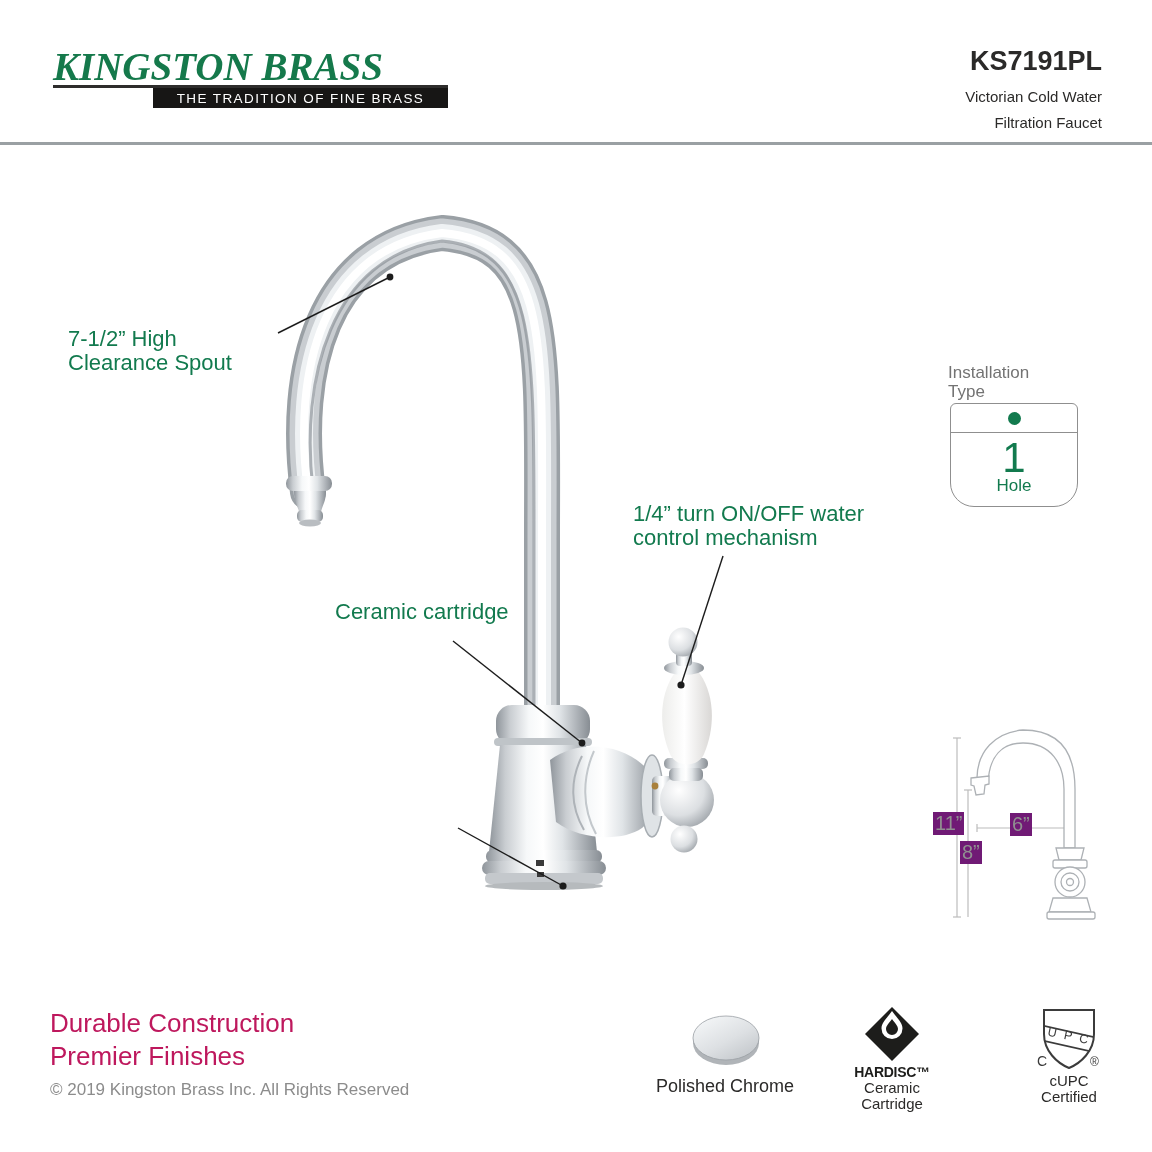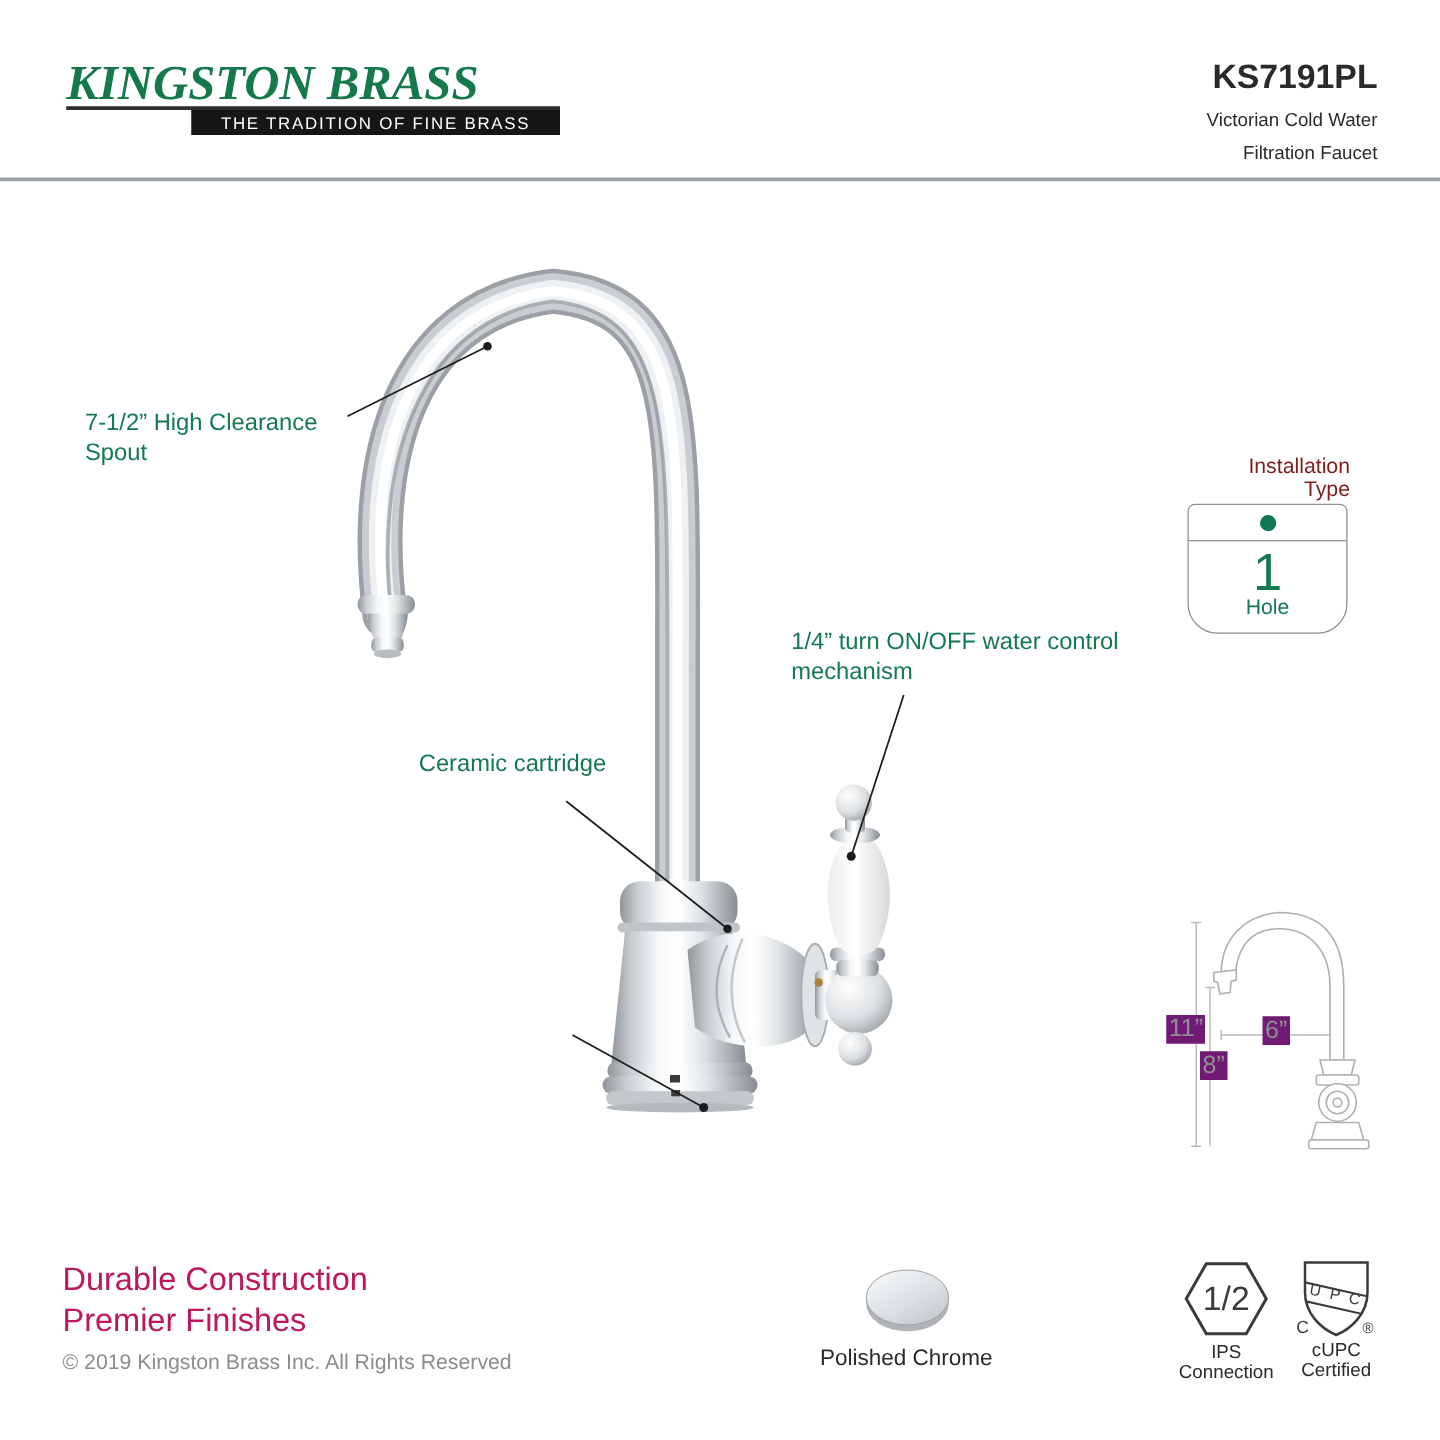--- a/index.html
+++ b/index.html
@@ -12,24 +12,24 @@
          font-size:39px;letter-spacing:0px;color:#15794b;white-space:nowrap;}
   .brand-underline{left:53px;top:85px;width:395px;height:3px;background:#2e2d2c;}
   .tagline-bar{left:153px;top:88px;width:295px;height:20px;background:#171615;display:flex;
                align-items:center;justify-content:center;}
   .tagline{color:#ffffff;font-size:13.5px;letter-spacing:1.4px;white-space:nowrap;}
   .model{right:50px;top:46px;font-size:27px;font-weight:bold;color:#2b2a29;text-align:right;}
   .ptitle{right:50px;top:84px;font-size:15px;line-height:26px;color:#2b2a29;text-align:right;}
   .divider{left:0;top:142px;width:1152px;height:3px;background:#9aa0a3;}
 
   
-  .callout{color:#127a4e;font-size:19px;line-height:24px;}
-
-  
-  .inst-title{left:948px;top:363px;width:132px;text-align:right;font-size:17px;line-height:19px;color:#7f1d1d;}
+  .callout{color:#127a4e;font-size:22px;line-height:24px;}
+
+  
+  .inst-title{left:948px;top:363px;width:132px;text-align:left;font-size:17px;line-height:19px;color:#737373;}
   .inst-box{left:950px;top:403px;width:128px;height:104px;border:1.6px solid #8f8f8f;
             border-radius:6px 6px 24px 24px;box-sizing:border-box;background:#fff;}
   .inst-strip{position:absolute;left:0;top:0;width:100%;height:28px;border-bottom:1.6px solid #8f8f8f;}
   .inst-dot{position:absolute;left:50%;top:8px;margin-left:-6.5px;width:13px;height:13px;border-radius:50%;background:#127a4e;}
   .inst-num{position:absolute;left:0;top:30px;width:100%;text-align:center;font-size:42px;font-weight:500;color:#127a4e;}
   .inst-unit{position:absolute;left:0;top:72px;width:100%;text-align:center;font-size:17px;color:#127a4e;}
 
   
   .dim{font-size:20px;color:#909090;background:#701a75;padding:0 2px;}
 
@@ -193,29 +193,31 @@
         <stop offset="0" stop-color="#f8fafb"></stop>
           <stop offset="0.6" stop-color="#dde0e3"></stop>
           <stop offset="1" stop-color="#c3c7cb"></stop>
       </linearGradient>
     </defs>
     <ellipse cx="36" cy="33" rx="33" ry="22" fill="#b0b4b8"></ellipse>
     <ellipse cx="36" cy="28" rx="33" ry="22" fill="url(#sw)" stroke="#9ba0a5" stroke-width="0.8"></ellipse>
   </svg>
   <div class="abs finish-label">Polished Chrome</div>
 
-
-  <div class="badge" style="left:938px;top:1008px;width:86px;">
-    <svg width="68" height="62" viewBox="0 0 68 62" style="margin:0 auto;">
-      <polygon points="2,31 18,3 50,3 66,31 50,59 18,59" fill="#ffffff" stroke="#3b3b3b" stroke-width="2.4"></polygon>
-      <text x="34" y="40" text-anchor="middle" font-size="27" fill="#3b3b3b" font-family="Liberation Sans, sans-serif">1/2</text>
+  <div class="badge" style="left:846px;top:1006px;width:92px;">
+    <svg width="56" height="56" viewBox="0 0 56 56" style="margin:0 auto;">
+      <polygon points="28,1 55,28 28,55 1,28" fill="#1d1d1b"></polygon>
+      <path d="M28 5 C33 12 38.5 16.5 38.5 22.5 a10.5 10.5 0 1 1 -21 0 C17.5 16.5 23 12 28 5 Z" fill="#ffffff"></path>
+      <path d="M28 13 C30.8 17 34 19.6 34 23 a6 6 0 1 1 -12 0 C22 19.6 25.2 17 28 13 Z" fill="#1d1d1b"></path>
     </svg>
-    <div class="blabel" style="margin-top:4px;">IPS</div>
-    <div class="blabel">Connection</div>
-  </div>
+    <div class="hardisc-brand">HARDISC™</div>
+    <div class="blabel">Ceramic</div>
+    <div class="blabel">Cartridge</div>
+  </div>
+
 
   <div class="badge" style="left:1026px;top:1007px;width:86px;">
     <svg width="66" height="64" viewBox="0 0 66 64" style="margin:0 auto;">
       <defs>
           <clipPath id="shclip">
             <path d="M8 3 H58 V27 C58 44 45 56 33 61 C21 56 8 44 8 27 Z"></path>
           </clipPath>
         </defs>
       <path d="M8 3 H58 V27 C58 44 45 56 33 61 C21 56 8 44 8 27 Z" fill="#ffffff" stroke="#3b3b3b" stroke-width="2"></path>
       <g clip-path="url(#shclip)" stroke="#3b3b3b" stroke-width="1.6">

